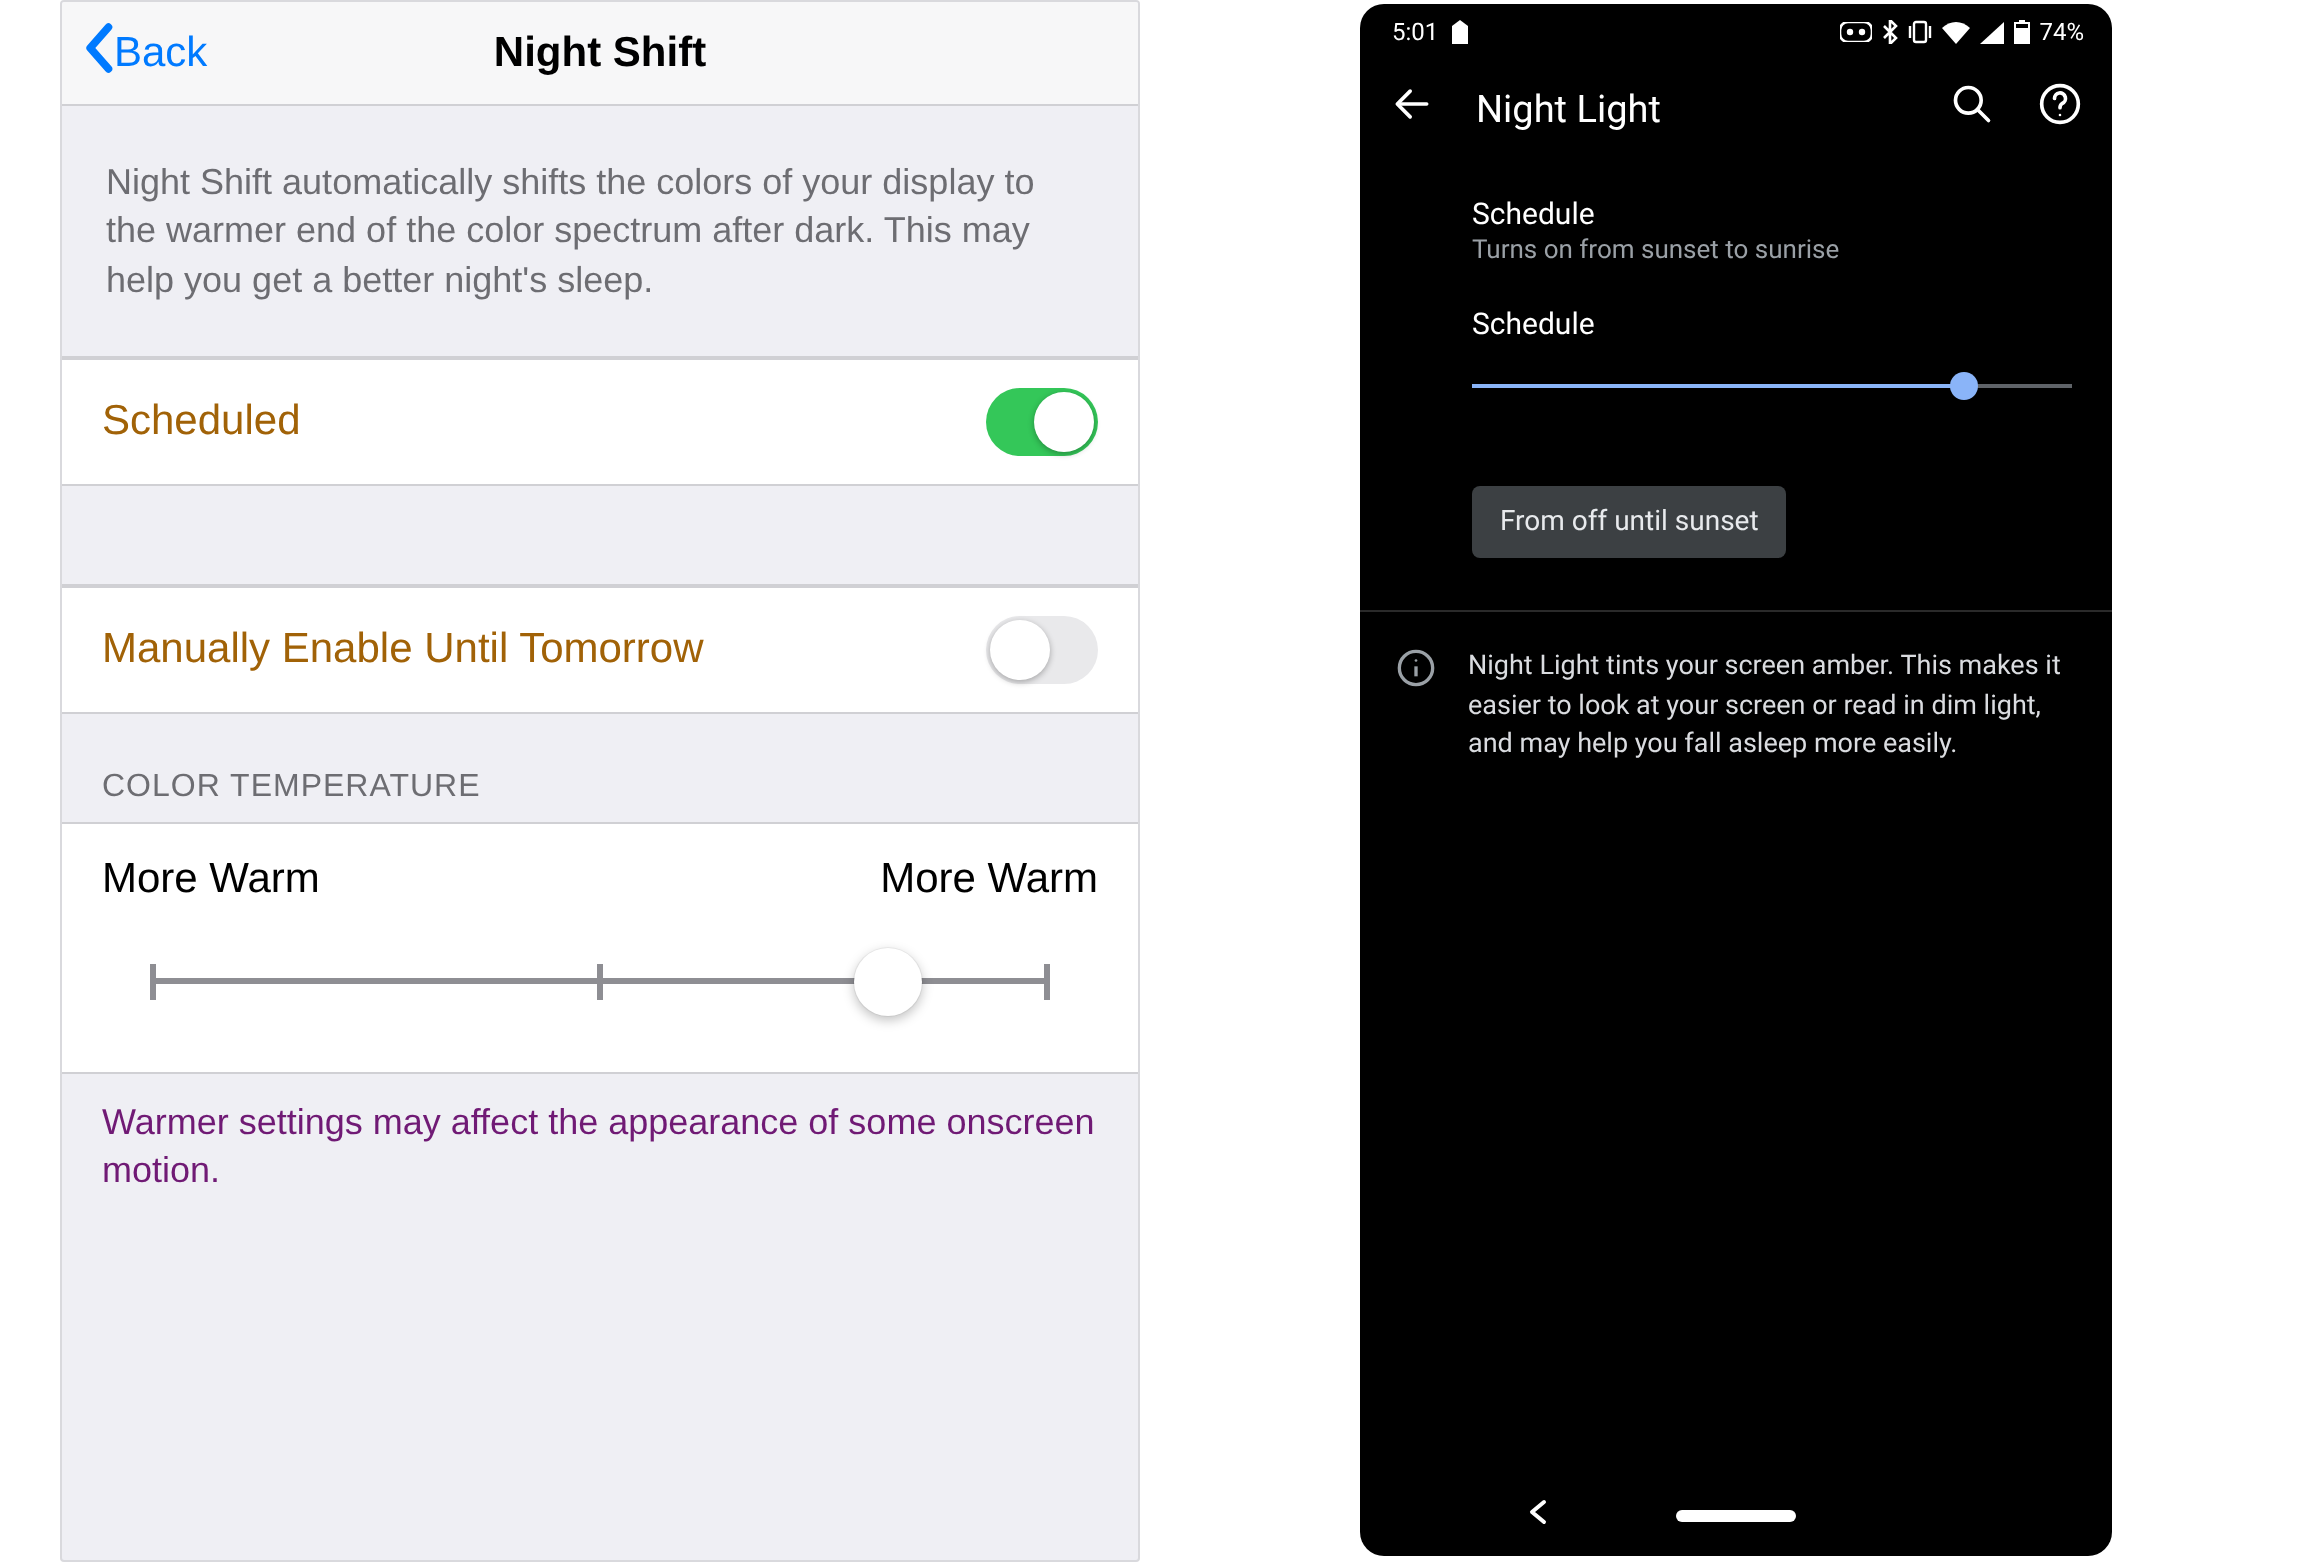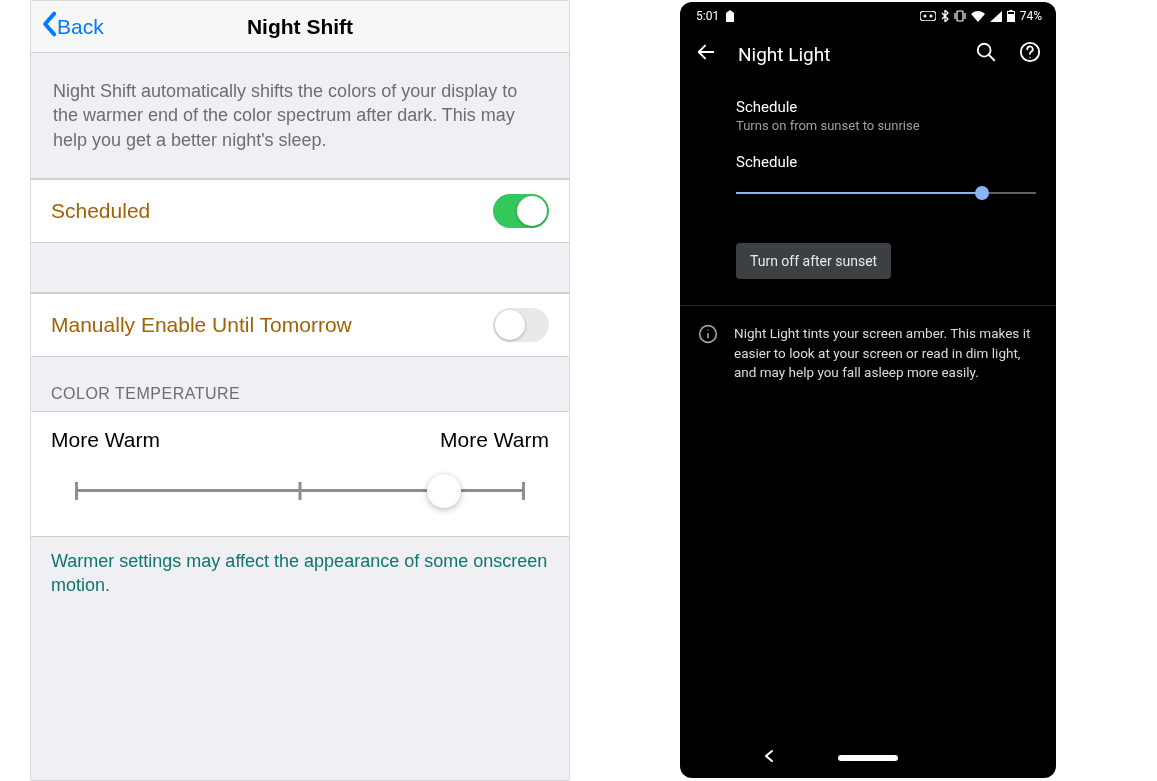--- a/index.html
+++ b/index.html
@@ -155,21 +155,21 @@
     border-radius: 50%;
     background: #ffffff;
     box-shadow: 0 2px 6px rgba(0,0,0,0.25), 0 0 0 0.5px rgba(0,0,0,0.05);
     top: 0;
     left: 82%;
     transform: translateX(-50%);
     cursor: grab;
   }
   .ios-footer-note {
     padding: 12px 20px;
-    color: #0f766e;
+    color: #701a75;
     font-size: 18px;
     line-height: 1.35;
     background: #efeff4;
   }
 
   
   .android {
     position: absolute;
     left: 680px;
     top: 2px;
@@ -416,21 +416,21 @@
 
       <div class="a-slider-row">
         <div class="primary" style="font-size:15px;">Schedule</div>
         <div class="a-slider">
           <div class="track-bg"></div>
           <div class="track-fg"></div>
           <div class="thumb"></div>
         </div>
       </div>
 
-      <div class="a-btn">Turn off after sunset</div>
+      <div class="a-btn">From off until sunset</div>
     </div>
 
     <div class="a-divider"></div>
 
     <div class="a-info">
       <div class="icon">
         <svg viewBox="0 0 24 24" fill="none" stroke="#9aa0a6" stroke-width="2">
             <circle cx="12" cy="12" r="10"></circle>
             <line x1="12" y1="11" x2="12" y2="17"></line>
             <circle cx="12" cy="7.5" r="0.8" fill="#9aa0a6" stroke="none"></circle>

